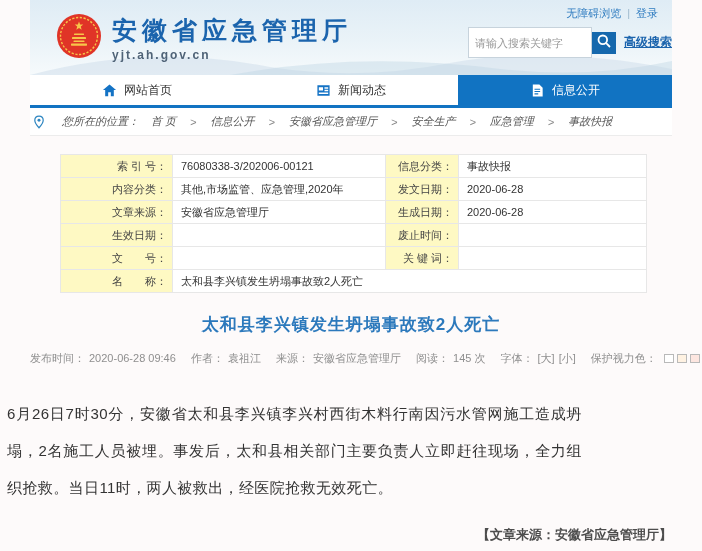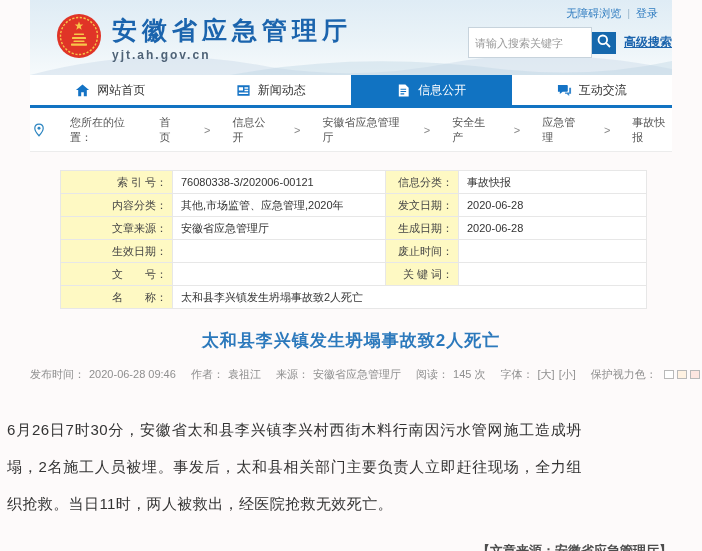--- a/index.html
+++ b/index.html
@@ -40,22 +40,22 @@
     flex:1; display:flex; align-items:center; justify-content:center; gap:7px;
     font-size:12px; color:#333; cursor:pointer; white-space:nowrap;
   }
   .nav-item svg { display:block; }
   .nav-item svg .ic { fill:#1473c5; }
   .nav-item.active { background:#1173c2; color:#fff; }
   .nav-item.active svg .ic { fill:#fff; }
 
   
   .breadcrumb {
-    height:44px; display:flex; align-items:center; gap:20px;
-    font-size:11px; color:#555; border-bottom:1px solid #ececec; background:#fff; padding-left:2px;
+    height:28px; display:flex; align-items:center; gap:12px;
+    font-size:11px; color:#555; border-bottom:1px solid #ececec; background:#fff; padding-left:2px;font-style:italic;
   }
   .breadcrumb a { color:#555; text-decoration:none; cursor:pointer; }
   .breadcrumb .bsep { color:#888; margin:0 2px; }
   .crumb-icon { display:flex; margin-right:4px; }
 
   
   .doc-table { border-collapse:collapse; width:586px; margin:18px 0 0 30px; font-size:11px; table-layout:fixed; }
   .doc-table td { border:1px solid #e7e7e7; height:23px; overflow:hidden; white-space:nowrap; }
   .doc-table td.lbl { background:#fef9c3; color:#454545; font-weight:normal; text-align:right; padding-right:5px; }
   .doc-table td.val { background:#fff; color:#333; padding-left:8px; }
@@ -138,29 +138,20 @@
       <span>新闻动态</span>
     </div>
     <div class="nav-item active">
       <span>
           <svg width="15" height="15" viewBox="0 0 16 16">
             <path class="ic" d="M3 1.5 h7 l3.5 3.5 v9.5 h-10.5 z M4.8 6 h6 v1.2 h-6 z M4.8 8.5 h6 v1.2 h-6 z M4.8 11 h4 v1.2 h-4 z" fill-rule="evenodd"></path>
           </svg>
         </span>
       <span>信息公开</span>
     </div>
-    <div class="nav-item">
-      <span>
-          <svg width="15" height="15" viewBox="0 0 16 16">
-            <path class="ic" d="M1 2 h9.5 a1 1 0 0 1 1 1 v5.2 a1 1 0 0 1 -1 1 H6 L3 11.6 V9.2 H1 Z"></path>
-            <path class="ic" d="M13 5 h2 v6.5 h-2 v2.3 l-2.8 -2.3 H8.5 v-1.4 h4.5 z" opacity="0.85"></path>
-          </svg>
-        </span>
-      <span>互动交流</span>
-    </div>
   </div>
 
   <div class="breadcrumb">
     <span class="crumb-icon">
       <svg width="14" height="14" viewBox="0 0 16 16">
         <path d="M8 1.2 C5.2 1.2 3.2 3.3 3.2 6 c0 3.4 4.8 8.6 4.8 8.6 s4.8 -5.2 4.8 -8.6 c0 -2.7 -2 -4.8 -4.8 -4.8 z" fill="none" stroke="#2e86c1" stroke-width="1.4"></path>
         <circle cx="8" cy="6" r="1.7" fill="#2e86c1"></circle>
       </svg>
     </span>
     <span>您所在的位置：</span>

